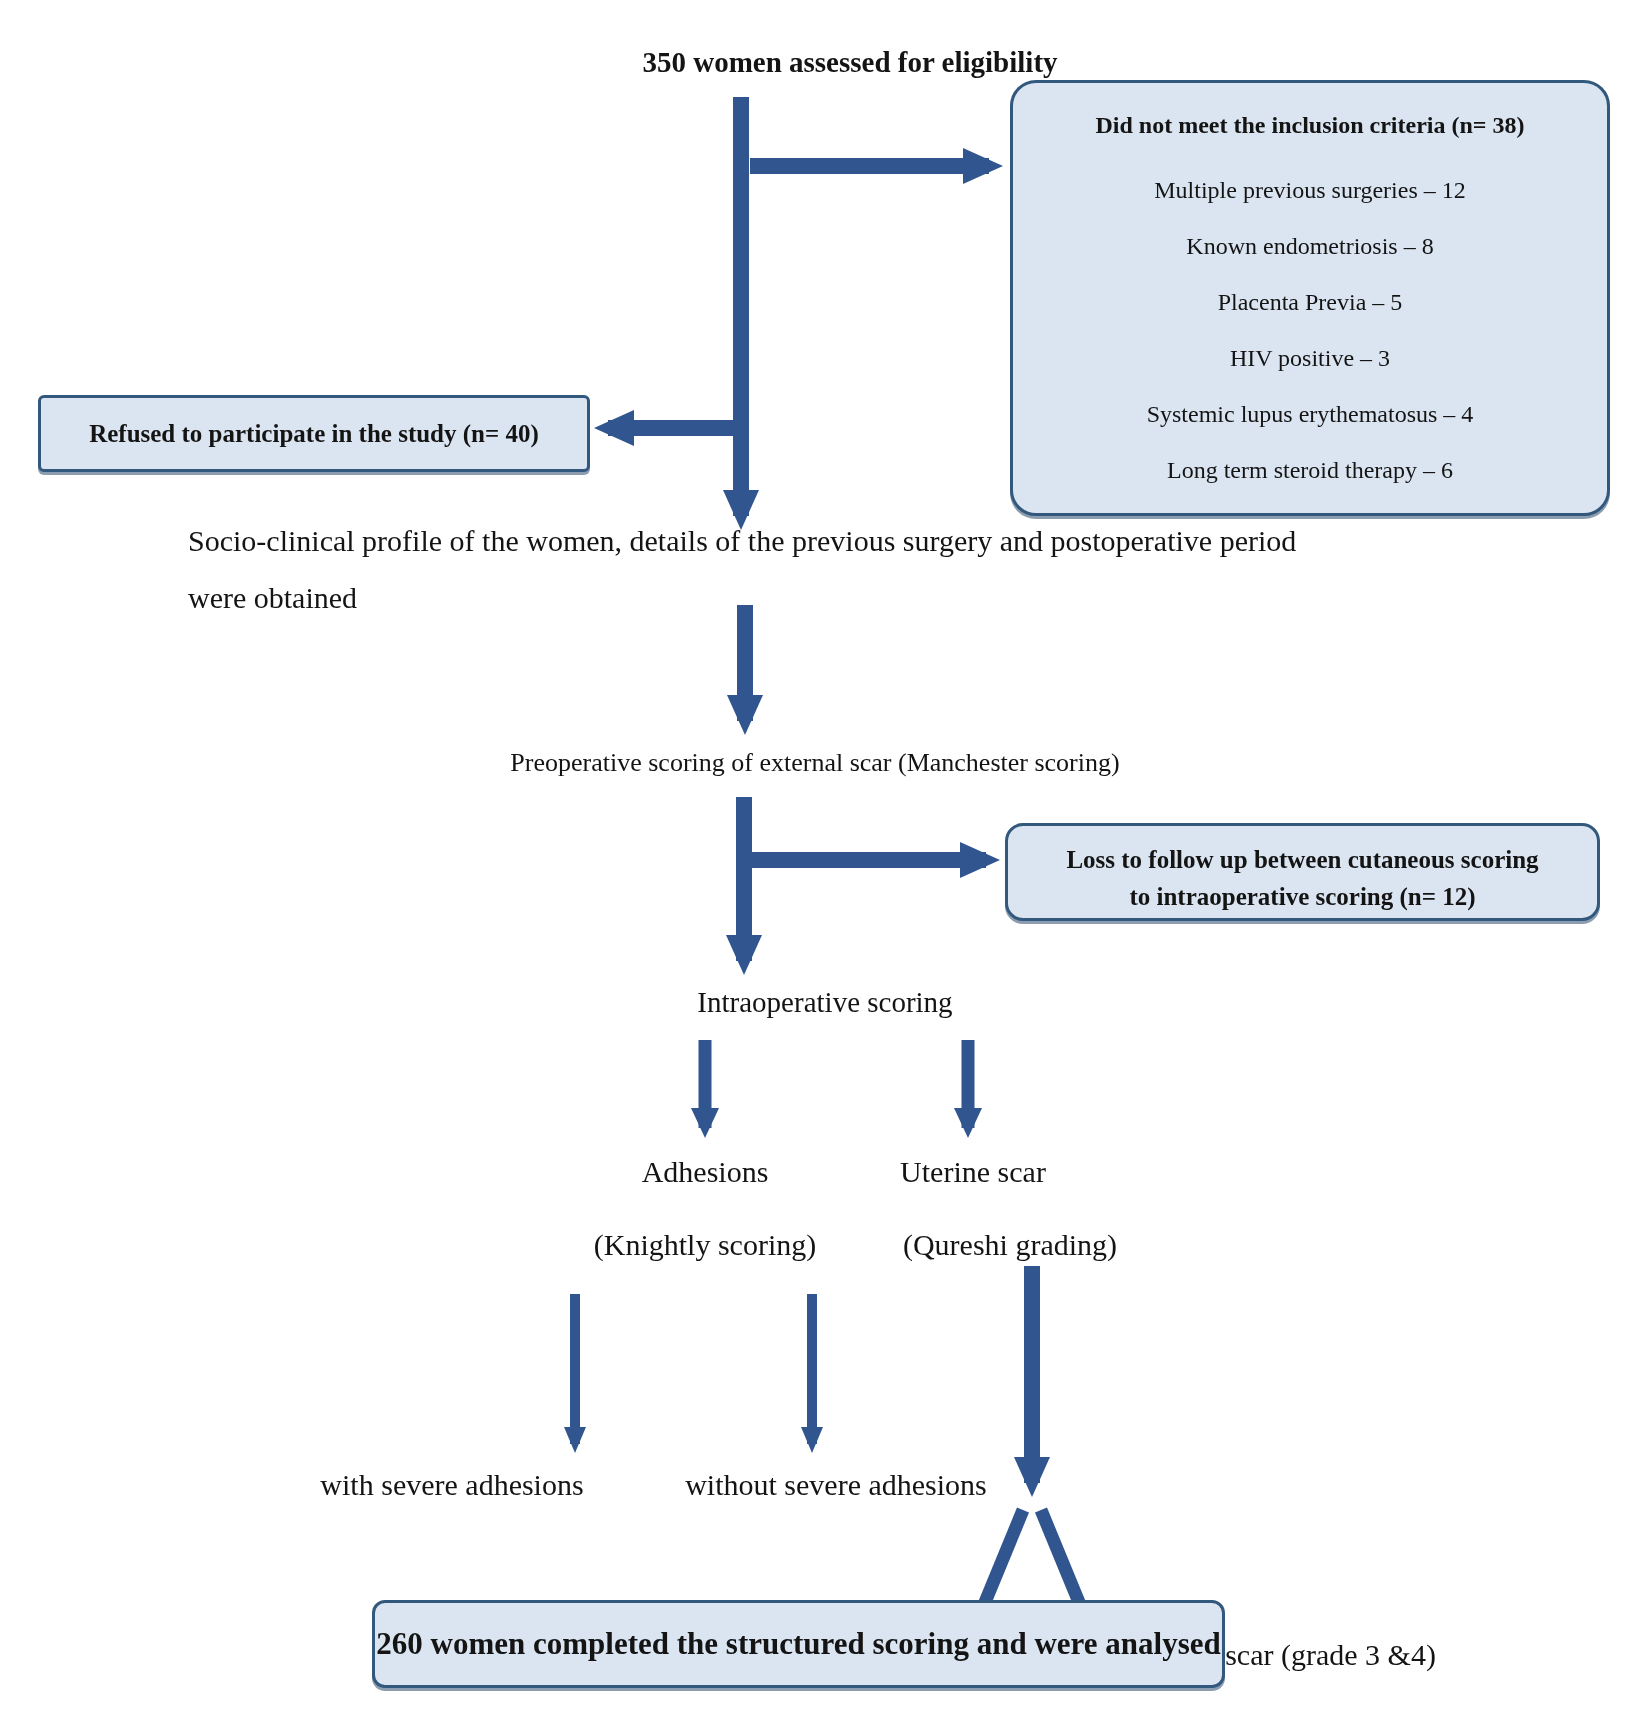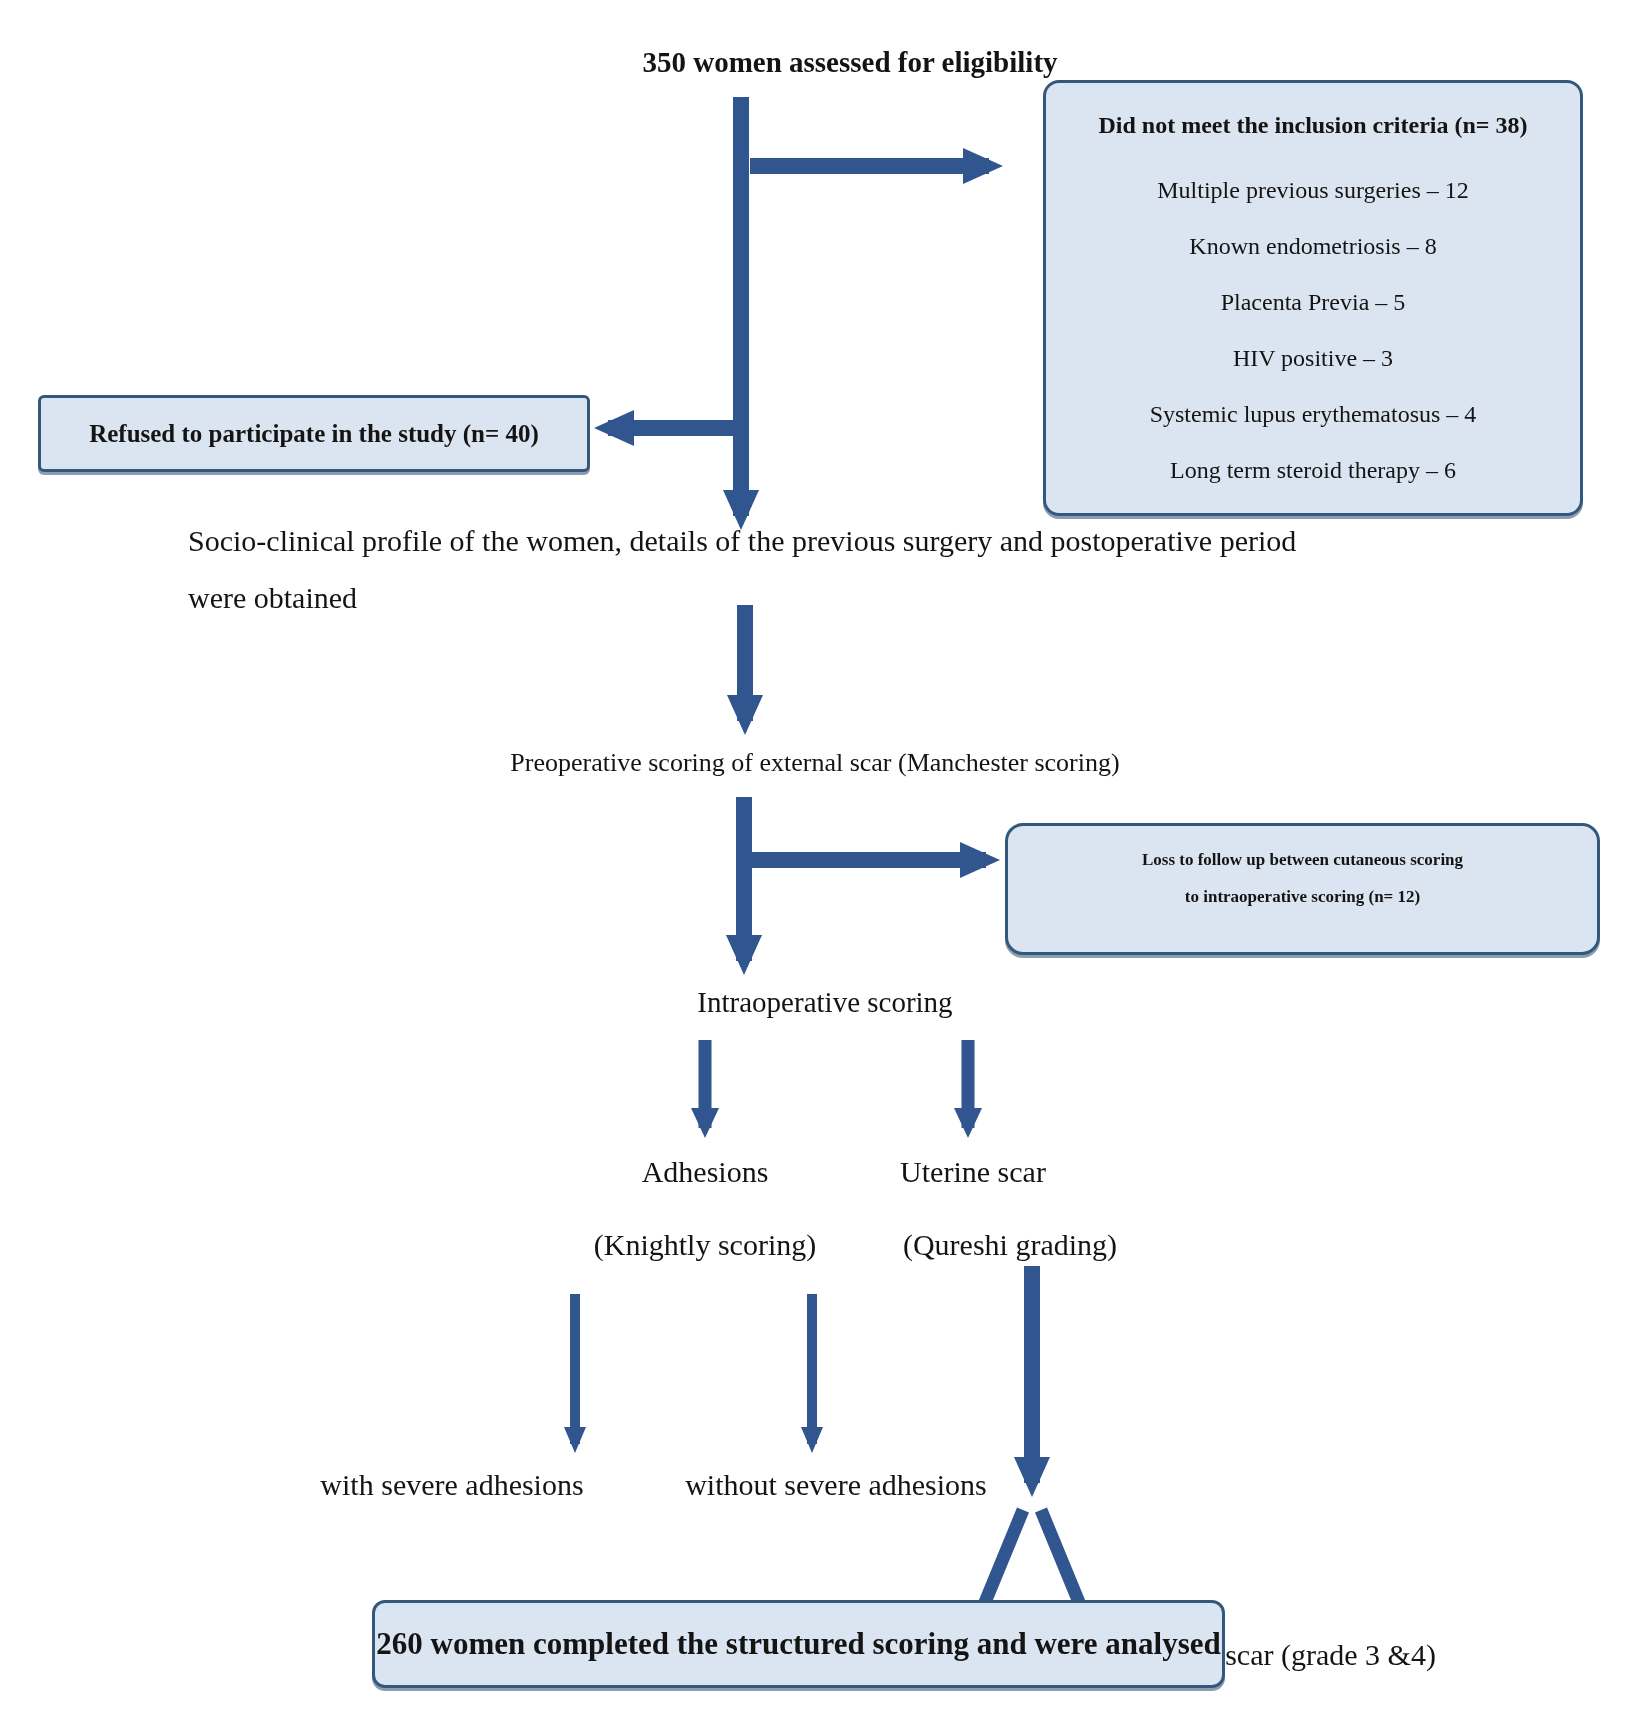--- a/index.html
+++ b/index.html
@@ -28,38 +28,37 @@
   .b{font-weight:bold;}
   .bluebox{
     position:absolute;
     box-sizing:border-box;
     background:var(--box-fill,#DBE5F1);
     border:3px solid var(--box-border,#33587D);
     box-shadow:0 3px 0 rgba(45,77,110,.55);
     text-align:center;
   }
   #exclusion-box{
-    left:1010px;top:80px;width:540px;height:436px;
-    border-radius:16px;
+    left:1010px;top:80px;width:600px;height:436px;
+    border-radius:26px;
     padding-top:22px;
-    margin-left:33px;
   }
   #exclusion-box .hdr{font-size:24px;line-height:40px;font-weight:bold;}
   #exclusion-box .items{margin-top:17px;}
   #exclusion-box .item{font-size:24px;line-height:56px;}
   #refused-box{
     left:38px;top:395px;width:552px;height:77px;
     border-radius:6px;
     font-size:25px;font-weight:bold;line-height:71px;
   }
   #loss-box{
-    left:1005px;top:823px;width:595px;height:132px;
+    left:1005px;top:823px;width:595px;height:98px;
     border-radius:18px;
     padding-top:15px;
-    font-size:17px;font-weight:bold;line-height:37px;
+    font-size:25px;font-weight:bold;line-height:37px;
   }
   #final-box{
     left:372px;top:1600px;width:853px;height:88px;
     border-radius:13px;
     font-size:31px;font-weight:bold;line-height:82px;
   }
   #title{left:850px;top:46px;font-size:29px;}
   #socio-line1{left:188px;top:524px;font-size:30px;}
   #socio-line2{left:188px;top:581px;font-size:30px;}
   #preop{left:815px;top:748px;font-size:26px;}

